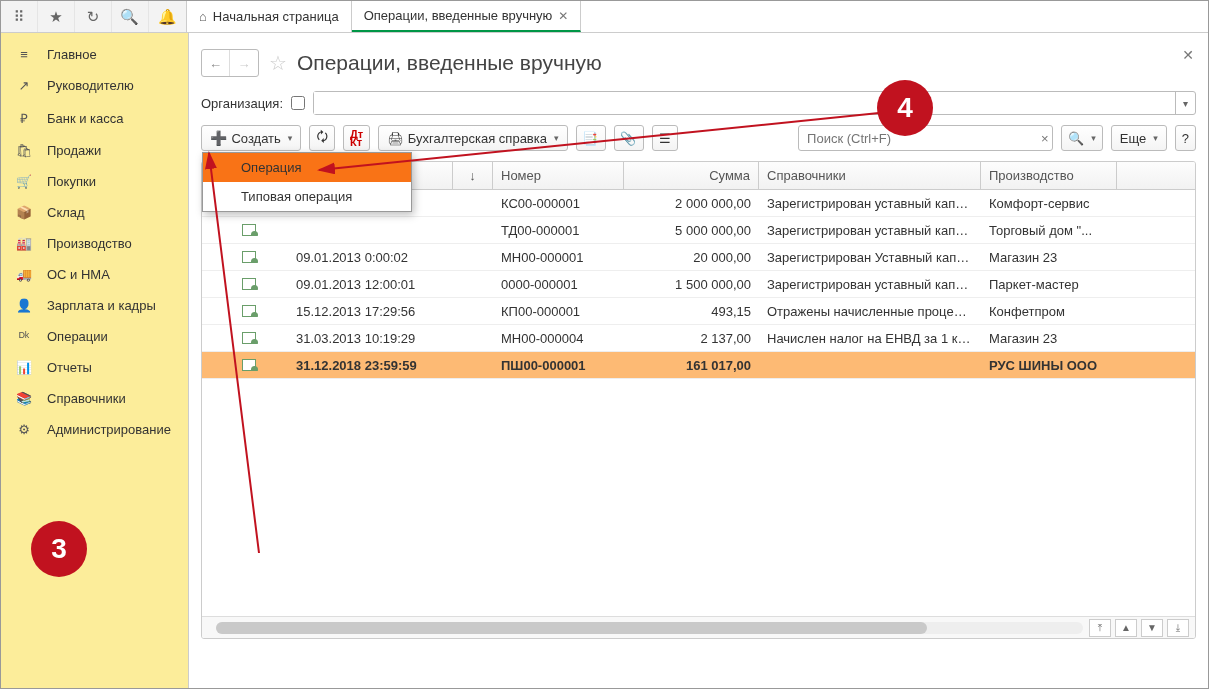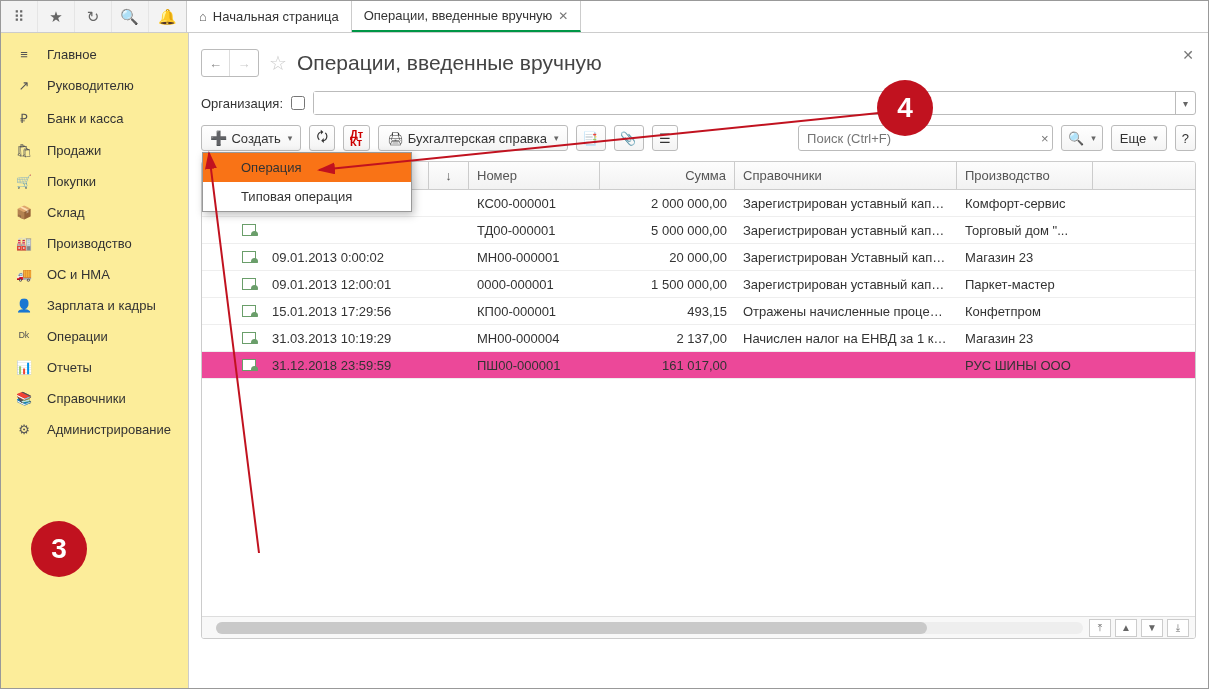--- a/index.html
+++ b/index.html
@@ -57,31 +57,31 @@
 .ddmenu { position: absolute; left: 0; top: 26px; width: 210px; background: #fff; border: 1px solid #999; box-shadow: 2px 3px 8px rgba(0,0,0,0.25); z-index: 20; }
 .dditem { padding: 7px 38px; cursor: pointer; }
 .dditem.hover { background: #f97316; }
 
 
 .tblwrap { margin-top: 10px; border: 1px solid #ccc; border-radius: 3px; height: 478px; overflow: hidden; position: relative; background: #fff; }
 .thead { display: flex; height: 28px; border-bottom: 1px solid #ccc; background: linear-gradient(#fdfdfd,#f2f2f2); }
 .th { border-right: 1px solid #ccc; padding: 6px 8px; color: #555; display: flex; align-items: center; }
 .th:last-child { border-right: none; }
 .c-ico { width: 62px; }
-.c-date { width: 165px; }
+.c-date { width: 165px; margin-left: 24px; }
 .c-sort { width: 40px; justify-content: center; }
 .c-num { width: 131px; }
 .c-sum { width: 135px; justify-content: flex-end; }
 .c-desc { width: 222px; }
 .c-org { width: 136px; }
 .c-ext { flex: 1; }
 
 .tbody { background: #fff; }
 .tr { display: flex; height: 27px; border-bottom: 1px solid #eee; align-items: center; }
-.tr.sel { background: #ec4899; }
+.tr.sel { background: #fdba74; font-weight: bold; }
 .td { padding: 0 8px; overflow: hidden; white-space: nowrap; text-overflow: ellipsis; }
 .td.c-ico { display: flex; justify-content: flex-end; padding-right: 8px; }
 .td.c-sum { text-align: right; }
 .docico { width: 14px; height: 12px; background: #fff; border: 1px solid #6a9e6a; position: relative; }
 .docico::after { content: ""; position: absolute; right: -3px; bottom: -3px; width: 7px; height: 7px; background: #6a9e6a; border-radius: 50%; }
 
 
 .bottombar { position: absolute; bottom: 0; left: 0; right: 0; height: 22px; display: flex; align-items: center; border-top: 1px solid #ddd; background: #f8f8f8; }
 .hscroll { flex: 1; height: 12px; margin: 0 6px 0 14px; background: #eee; border-radius: 6px; position: relative; }
 .hscroll .thumb { position: absolute; left: 0; top: 0; height: 12px; width: 82%; background: #c9c9c9; border-radius: 6px; }
@@ -287,21 +287,21 @@
             <div class="td c-num">0000-000001</div>
             <div class="td c-sum">1 500 000,00</div>
             <div class="td c-desc">Зарегистрирован уставный капитал</div>
             <div class="td c-org">Паркет-мастер</div>
             <div class="td c-ext"></div>
           </div>
           <div class="tr">
             <div class="td c-ico">
               <span class="docico"></span>
             </div>
-            <div class="td c-date">15.01.2013 17:29:56</div>
+            <div class="td c-date">15.12.2013 17:29:56</div>
             <div class="td c-sort"></div>
             <div class="td c-num">КП00-000001</div>
             <div class="td c-sum">493,15</div>
             <div class="td c-desc">Отражены начисленные проценты</div>
             <div class="td c-org">Конфетпром</div>
             <div class="td c-ext"></div>
           </div>
           <div class="tr">
             <div class="td c-ico">
               <span class="docico"></span>

